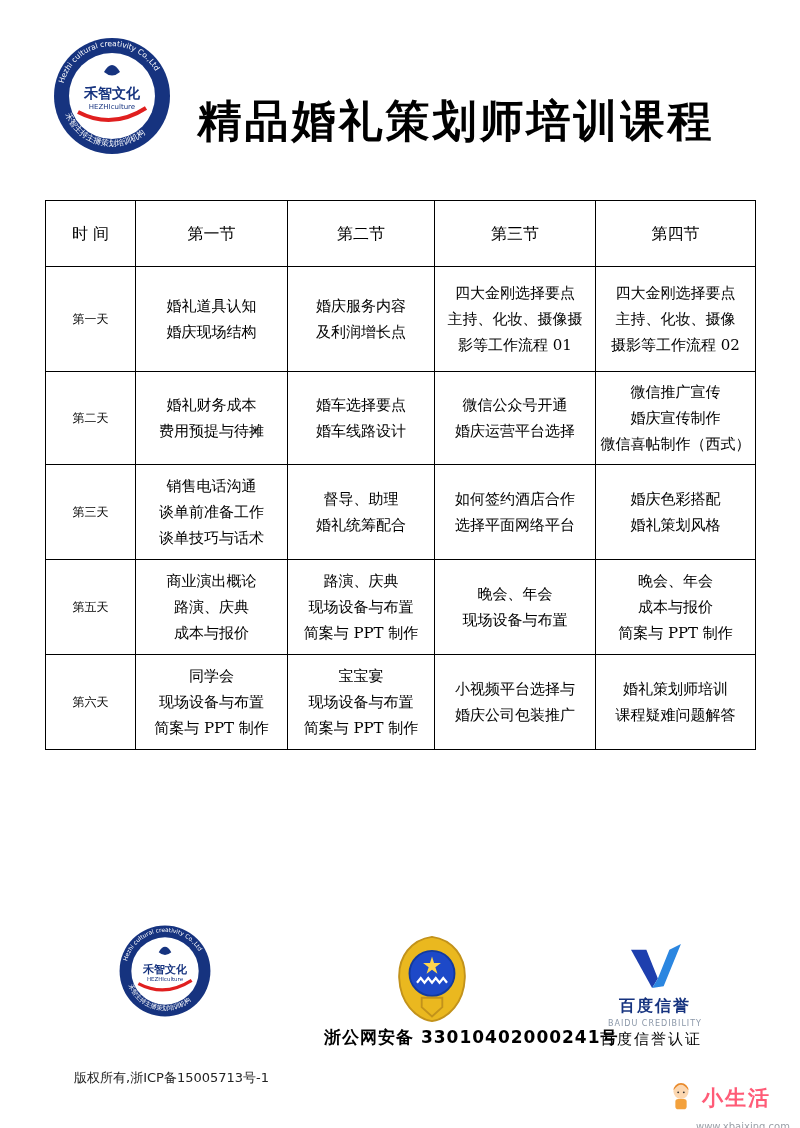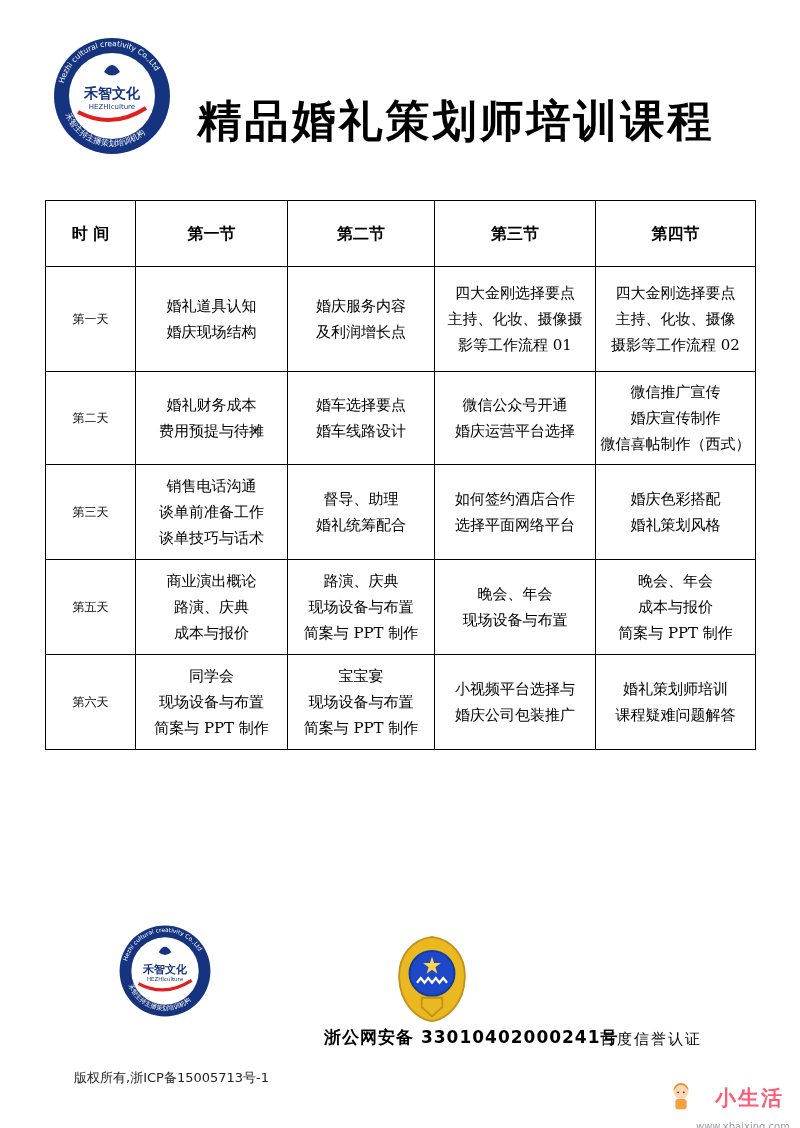--- a/index.html
+++ b/index.html
@@ -27,21 +27,21 @@
     border-collapse:collapse; table-layout:fixed;
   }
   .course-table th, .course-table td {
     border:1px solid #000;
     text-align:center; vertical-align:middle;
     font-size:15px; color:#000;
     white-space:pre-line; line-height:1.75;
     padding:6px 4px;
     font-family:"DejaVu Serif", serif;
   }
-  .course-table th { font-size:16px; font-weight:bold; }
+  .course-table th { font-size:16px; font-weight:normal; }
   .course-table td.day-cell { font-size:12px; }
   .course-table tr.hdr { height:66px; }
   .course-table tr.r1 { height:105px; }
   .course-table tr.r2 { height:93px; }
   .course-table tr.r3, .course-table tr.r4,
   .course-table tr.r5, .course-table tr.r6 { height:95px; }
 
   
   .logo-bottom { position:absolute; left:118px; top:924px; }
   .police-badge { position:absolute; left:389px; top:934px; }
@@ -61,21 +61,21 @@
   }
   .baidu-cert {
     position:absolute; left:600px; top:1030px;
     font-size:15px; color:#000; letter-spacing:2px;
     font-family:"DejaVu Sans", sans-serif;
     text-align:right;
   }
 
   
   .watermark { position:absolute; left:668px; top:1082px; width:126px; }
-  .wm-row { display:flex; align-items:center; gap:21px; }
+  .wm-row { display:flex; align-items:center; gap:8px; }
   .wm-name { font-size:21px; font-weight:bold; color:#ff5b77; font-family:"DejaVu Sans", sans-serif; letter-spacing:2px; }
   .wm-url { font-size:10px; color:#9aa0a8; margin-top:7px; margin-left:28px; font-family:"DejaVu Sans", sans-serif; }
 </style>
 </head>
 <body>
 
 <div class="page">
 
   <div class="header">
     <svg class="logo-main" width="120" height="120" viewBox="0 0 120 120">
@@ -202,20 +202,28 @@
   </svg>
 
   <svg class="police-badge" width="86" height="90" viewBox="0 0 90 96">
     <path d="M45 3 C23 6 9 24 10 47 C11 73 27 90 45 93 C63 90 79 73 80 47 C81 24 67 6 45 3 Z" fill="#eab81f" stroke="#c2921b" stroke-width="2"></path>
     <circle cx="45" cy="42" r="24" fill="#1d49c8" stroke="#123a9e" stroke-width="2"></circle>
     <polygon points="45,24 47.2,31 54.5,31 48.6,35.4 50.8,42.4 45,38 39.2,42.4 41.4,35.4 35.5,31 42.8,31" fill="#ffd54d"></polygon>
     <polyline points="29,52 33,47 37,52 41,47 45,52 49,47 53,52 57,47 61,52" stroke="#ffffff" stroke-width="2.4" fill="none"></polyline>
     <path d="M34 68 h22 v10 l-11 10 l-11 -10 Z" fill="#eab81f" stroke="#c2921b" stroke-width="2"></path>
   </svg>
 
+  <div class="baidu-block">
+    <svg width="56" height="48" viewBox="0 0 58 50">
+      <polygon points="4,8 20,8 32,38 26,48" fill="#1e3fae"></polygon>
+      <polygon points="56,2 38,46 26,48 32,38 44,8" fill="#2b86e0"></polygon>
+    </svg>
+    <div class="baidu-name">百度信誉</div>
+    <div class="baidu-name-en">BAIDU CREDIBILITY</div>
+  </div>
 
   <div class="copyright">版权所有,浙ICP备15005713号-1</div>
   <div class="police-record">浙公网安备 33010402000241号</div>
   <div class="baidu-cert">百度信誉认证</div>
 
   <div class="watermark">
     <div class="wm-row">
       <svg width="26" height="32" viewBox="0 0 26 34">
         <circle cx="13" cy="10" r="8" fill="#fcd7b0"></circle>
         <path d="M5 9 a8 8 0 0 1 16 0 q-4 -6 -8 -6 t-8 6 Z" fill="#e98a2b"></path>

